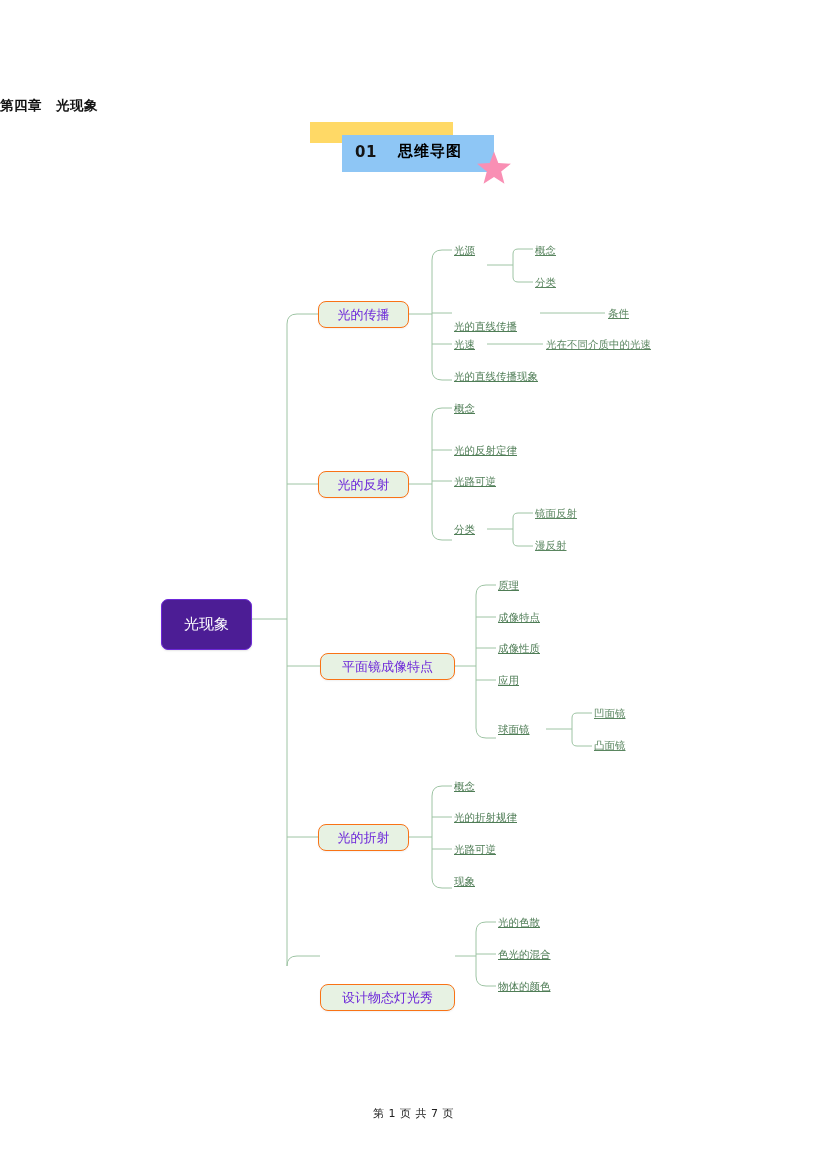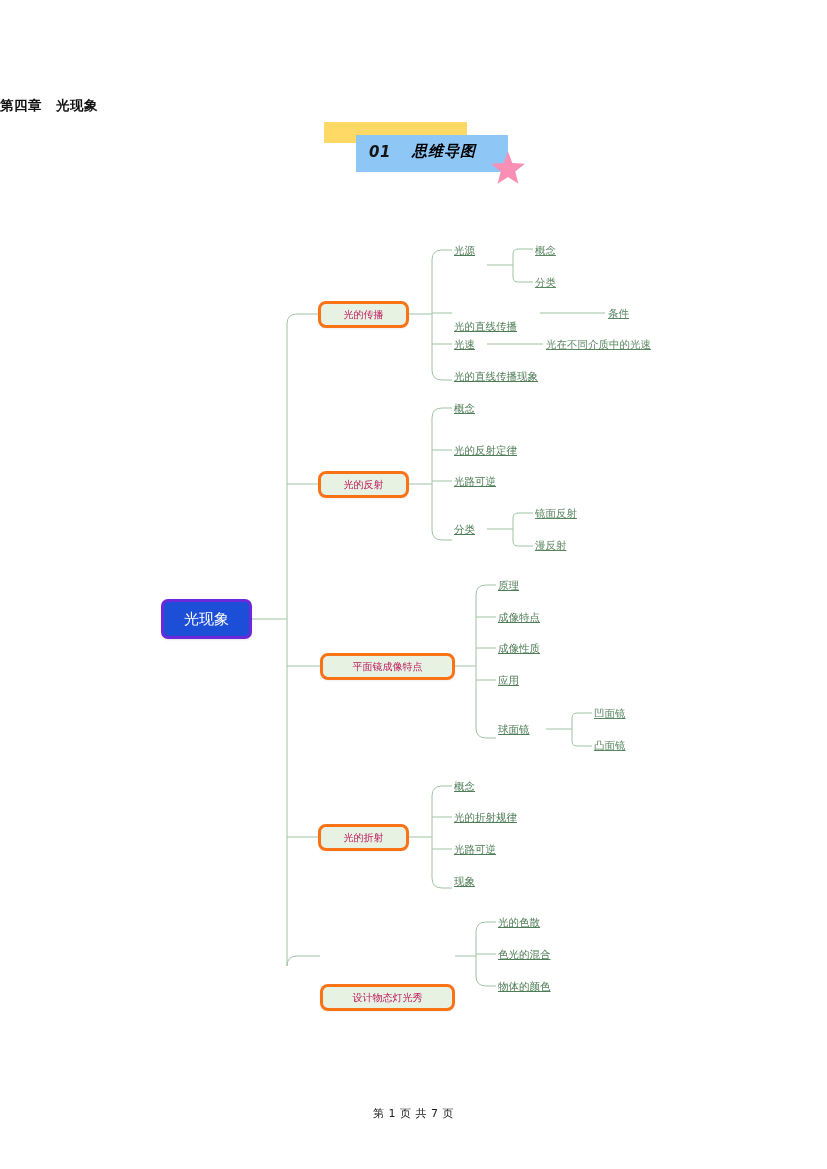--- a/index.html
+++ b/index.html
@@ -24,25 +24,24 @@
     left: 0;
     top: 97px;
     width: 827px;
     font-size: 13.5px;
     font-weight: bold;
     color: #111111;
     letter-spacing: 0.5px;
   }
   .banner-wrap {
     position: absolute;
-    left: 324px;
+    left: 310px;
     top: 122px;
     width: 215px;
     height: 62px;
-    font-style: italic;
   }
   .banner-yellow {
     position: absolute;
     left: 0px;
     top: 0px;
     width: 143px;
     height: 21px;
     background: #ffd966;
   }
   .banner-blue {
@@ -89,34 +88,34 @@
   }
   .node {
     position: absolute;
     box-sizing: border-box;
     display: flex;
     align-items: center;
     justify-content: center;
     white-space: nowrap;
   }
   .node-root {
-    background: #1d4ed8;
-    border: 3px solid #6d28d9;
+    background: #4c1d95;
+    border: 1px solid #6d28d9;
     border-radius: 7px;
     color: #ffffff;
     font-size: 15px;
-    height: 40px;
+    height: 51px;
     box-shadow: 0 1px 2px rgba(0,0,0,0.10);
   }
   .node-branch {
     background: #e7f2e3;
-    border: 3px solid #f97316;
+    border: 1px solid #f97316;
     border-radius: 8px;
-    color: #be185d;
-    font-size: 10px;
+    color: #6d28d9;
+    font-size: 13px;
     height: 27px;
     box-shadow: 0 1px 2px rgba(0,0,0,0.06);
   }
   .leaf {
     position: absolute;
     font-size: 10.5px;
     color: #4f7d56;
     white-space: nowrap;
     line-height: 1;
     text-decoration: underline;

